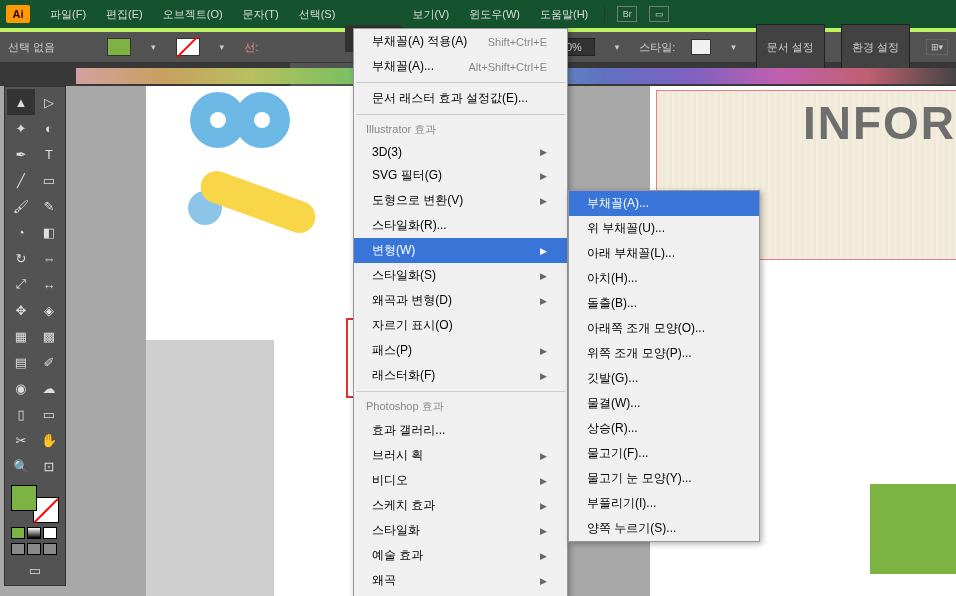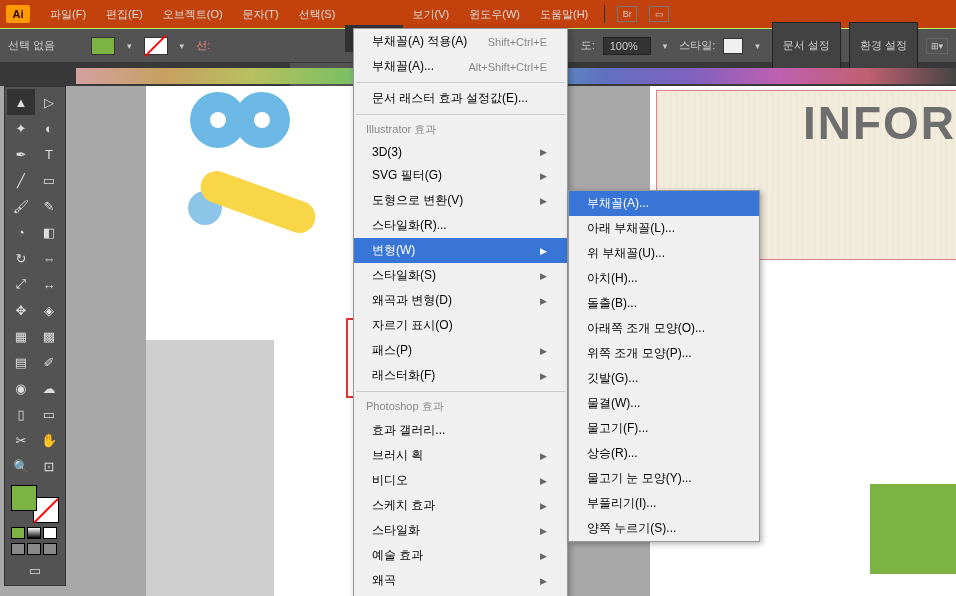--- a/index.html
+++ b/index.html
@@ -1,27 +1,27 @@
 <!DOCTYPE html>
 <html><head>
   <meta charset="utf-8">
   <style>
     * { margin: 0; padding: 0; box-sizing: border-box; font-family: "Malgun Gothic", sans-serif; }
     body { width: 956px; height: 596px; background: #a8a8a8; overflow: hidden; position: relative; }
     
     
-    .menubar { background: #c2410c; height: 28px; display: flex; align-items: center; padding-left: 6px; }
+    .menubar { background: #14532d; height: 28px; display: flex; align-items: center; padding-left: 6px; }
     .ai-logo { width: 24px; height: 18px; background: #ff9a00; color: #330000; font-weight: bold; font-size: 11px; display: flex; align-items: center; justify-content: center; border-radius: 2px; margin-right: 10px; }
     .menu-item { color: #ddd; font-size: 11px; padding: 6px 10px; cursor: pointer; }
     .menu-item.active { background: #323232; margin-top: 48px; }
     .menubar-sep { width: 1px; height: 18px; background: #333; margin: 0 6px; }
     .menubar-icon { width: 20px; height: 16px; border: 1px solid #777; margin: 0 6px; display: flex; align-items: center; justify-content: center; font-size: 9px; color: #ccc; }
 
     
-    .optionsbar { background: #535353; height: 34px; display: flex; align-items: center; padding: 0 8px; gap: 8px; border-top: 1px solid #bef264; }
+    .optionsbar { background: #535353; height: 34px; display: flex; align-items: center; padding: 0 8px; gap: 16px; border-top: 4px solid #bef264; }
     .opt-label { color: #ccc; font-size: 11px; }
     .swatch { width: 24px; height: 18px; border: 1px solid #333; display: inline-flex; align-items: center; justify-content:center; }
     .swatch.green { background: #7cb342; }
     .swatch.nostroke { background: #fff; position: relative; }
     .swatch.nostroke::after { content:""; position:absolute; width:130%; height:2px; background:red; transform: rotate(-45deg); }
     .dropdown-arrow { color: #ccc; font-size: 9px; padding: 0 4px; }
     .opt-input { background: #333; border: 1px solid #222; color: #ccc; font-size: 11px; padding: 2px 6px; width: 48px; }
     .opt-btn { background: #424242; border: 1px solid #222; color: #ccc; font-size: 11px; padding: 15px 10px; }
     .style-swatch { width: 20px; height: 16px; background: #f0f0f0; border: 1px solid #333; }
 
@@ -280,50 +280,50 @@
       <div class="dd-item"></div>
     </div>
 </div>
 
 <div class="dropdown dd-sub">
   <div id="sub-items">
       <div class="dd-item highlight">
         <span>부채꼴(A)...</span>
       </div>
       <div class="dd-item">
+        <span>위 부채꼴(U)...</span>
+      </div>
+      <div class="dd-item">
         <span>아래 부채꼴(L)...</span>
       </div>
       <div class="dd-item">
-        <span>위 부채꼴(U)...</span>
-      </div>
-      <div class="dd-item">
         <span>아치(H)...</span>
       </div>
       <div class="dd-item">
         <span>돌출(B)...</span>
       </div>
       <div class="dd-item">
         <span>아래쪽 조개 모양(O)...</span>
       </div>
       <div class="dd-item">
         <span>위쪽 조개 모양(P)...</span>
       </div>
       <div class="dd-item">
         <span>깃발(G)...</span>
       </div>
       <div class="dd-item">
         <span>물결(W)...</span>
       </div>
       <div class="dd-item">
+        <span>상승(R)...</span>
+      </div>
+      <div class="dd-item">
         <span>물고기(F)...</span>
       </div>
       <div class="dd-item">
-        <span>상승(R)...</span>
-      </div>
-      <div class="dd-item">
         <span>물고기 눈 모양(Y)...</span>
       </div>
       <div class="dd-item">
         <span>부풀리기(I)...</span>
       </div>
       <div class="dd-item">
         <span>양쪽 누르기(S)...</span>
       </div>
     </div>
 </div>

